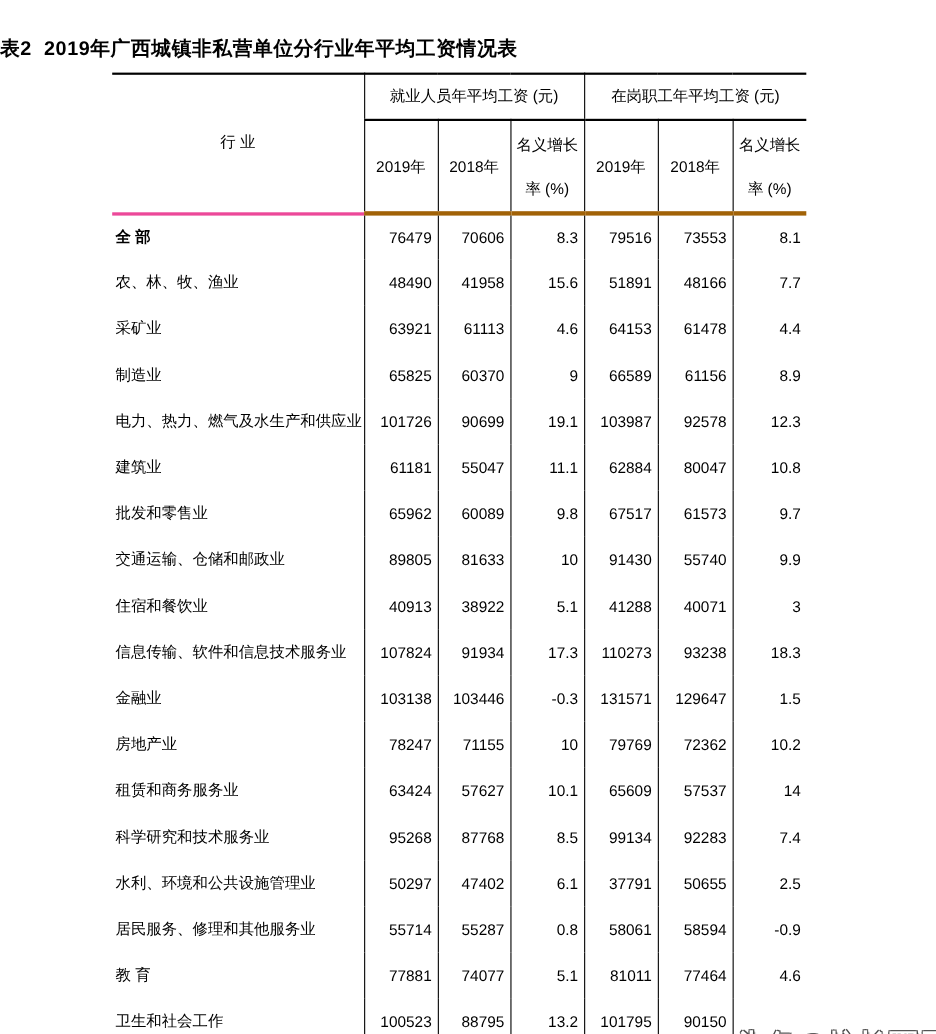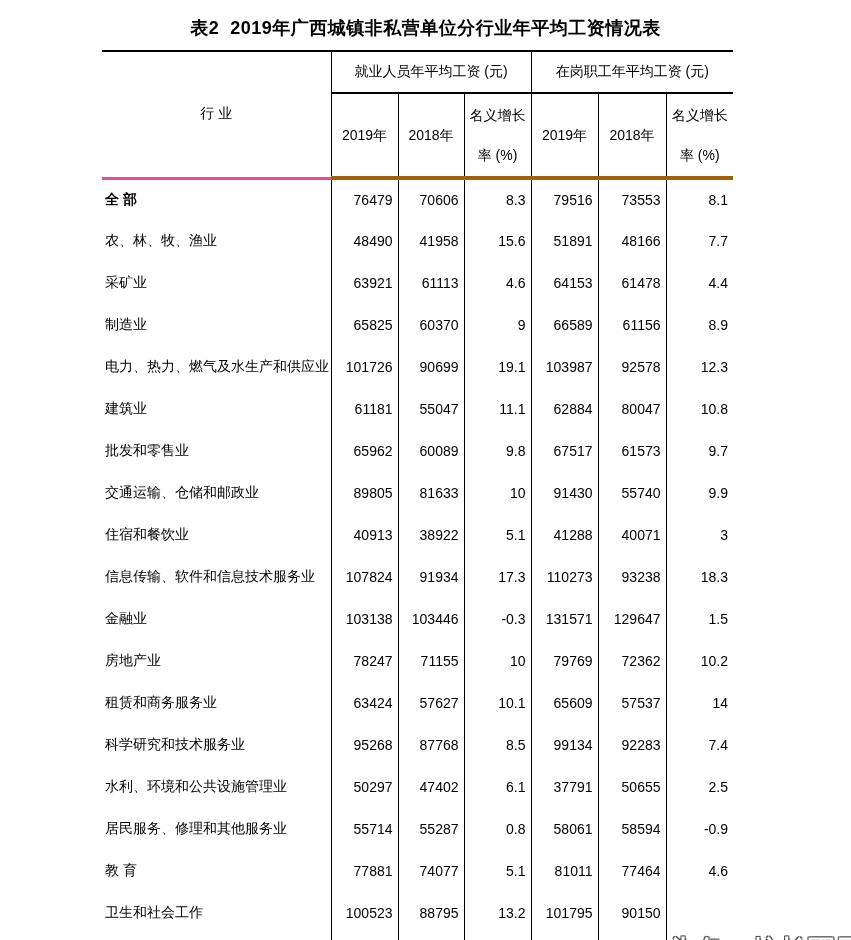--- a/index.html
+++ b/index.html
@@ -6,24 +6,23 @@
   html, body { background: #fff; }
   body {
     width: 851px;
     height: 940px;
     overflow: hidden;
     position: relative;
     font-family: "Liberation Sans", sans-serif;
     color: #000;
   }
   .title {
-    margin-top: 16px;
+    margin-top: 32px;
     height: 34px;
     width: 851px;
-    text-align: center;
     font-size: 18px;
     font-weight: bold;
     white-space: pre;
     letter-spacing: 0.5px;
   }
   table.wage-table {
     border-collapse: collapse;
     table-layout: fixed;
     width: 631px;
     margin-left: 102px;

